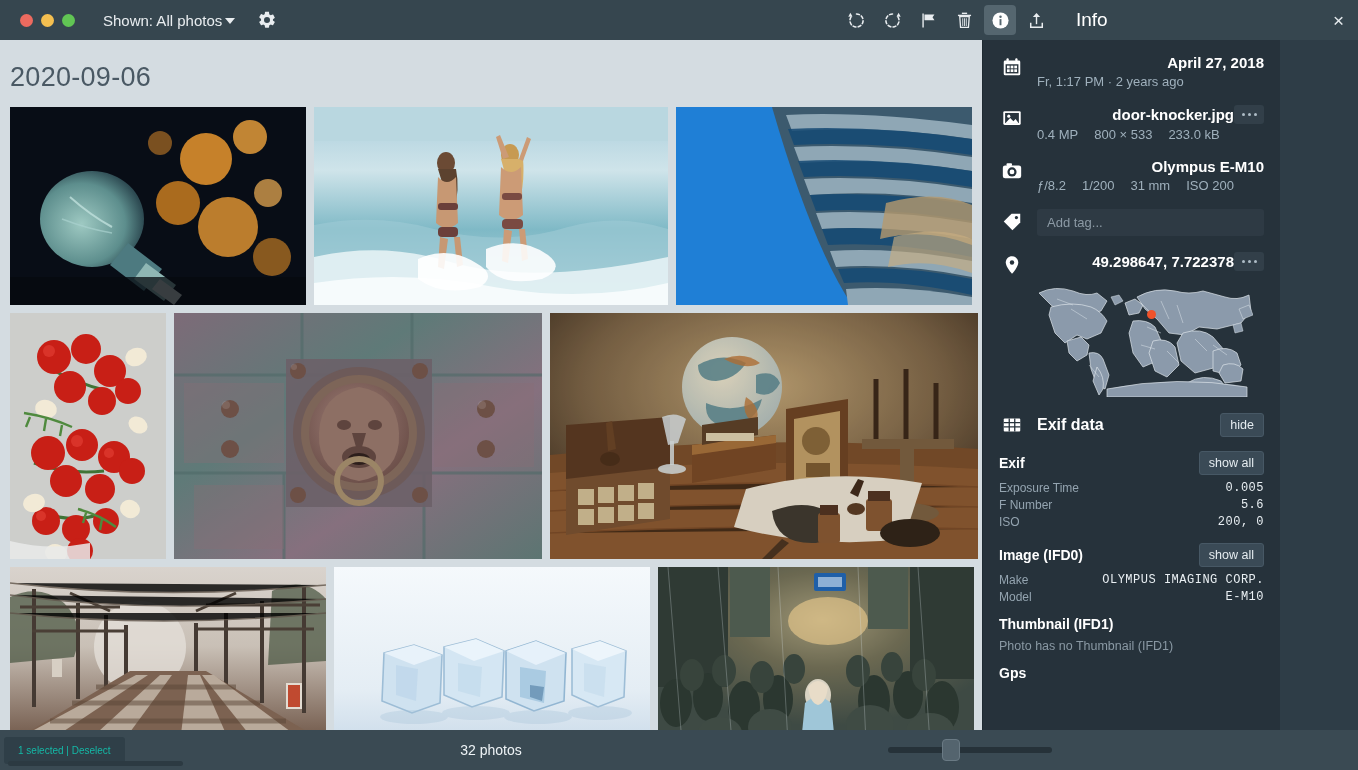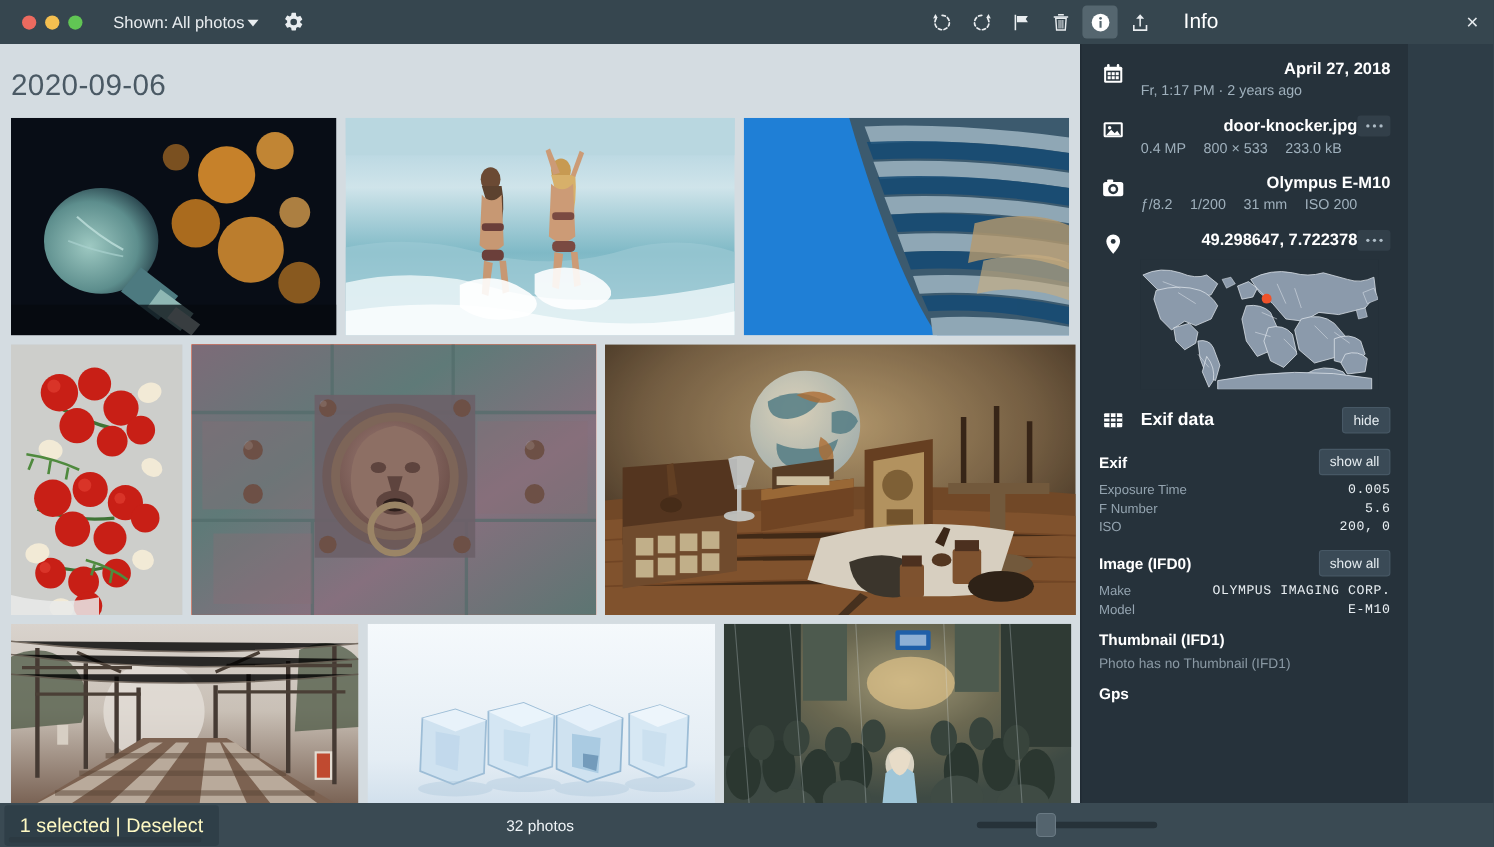--- a/index.html
+++ b/index.html
@@ -240,22 +240,22 @@
   .statusbar {
     height: 40px;
     flex: 0 0 40px;
     background: #3a4a53;
     display: flex;
     align-items: center;
     position: relative;
   }
   .sel-chip {
     background: #2f3f48;
-    color: #fef9c3;
-    font-size: 18px;
+    color: #14b8a6;
+    font-size: 10px;
     padding: 8px 14px;
     border-radius: 3px;
     margin-left: 4px;
     cursor: pointer;
   }
   .count {
     position: absolute;
     left: 0; right: 376px;
     text-align: center;
     color: #eef3f6;
@@ -888,20 +888,31 @@
               </div>
             <div class="isecondary spread" style="padding-right:6px">
               <span>ƒ/8.2</span>
               <span>1/200</span>
               <span>31 mm</span>
               <span>ISO 200</span>
             </div>
           </div>
         </div>
 
+        <div class="irow">
+          <div class="iicon">
+            <svg width="22" height="22" viewBox="0 0 24 24">
+              <path d="M3 11.5 L11.5 3 L21 3 L21 12.5 L12.5 21z" fill="#ffffff"></path>
+              <circle cx="16.8" cy="7.2" r="1.8" fill="#26323b"></circle>
+            </svg>
+          </div>
+          <div class="ibody">
+            <input class="tag-input" value="" placeholder="Add tag..." style="">
+          </div>
+        </div>
 
         <div class="irow">
           <div class="iicon">
             <svg width="22" height="22" viewBox="0 0 24 24">
               <path d="M12 2.5 C8.2 2.5 5.2 5.5 5.2 9.3 C5.2 14.4 12 21.5 12 21.5 C12 21.5 18.8 14.4 18.8 9.3 C18.8 5.5 15.8 2.5 12 2.5z" fill="#ffffff"></path>
               <circle cx="12" cy="9.2" r="2.4" fill="#26323b"></circle>
             </svg>
           </div>
           <div class="ibody">
             <div class="iprimary">

